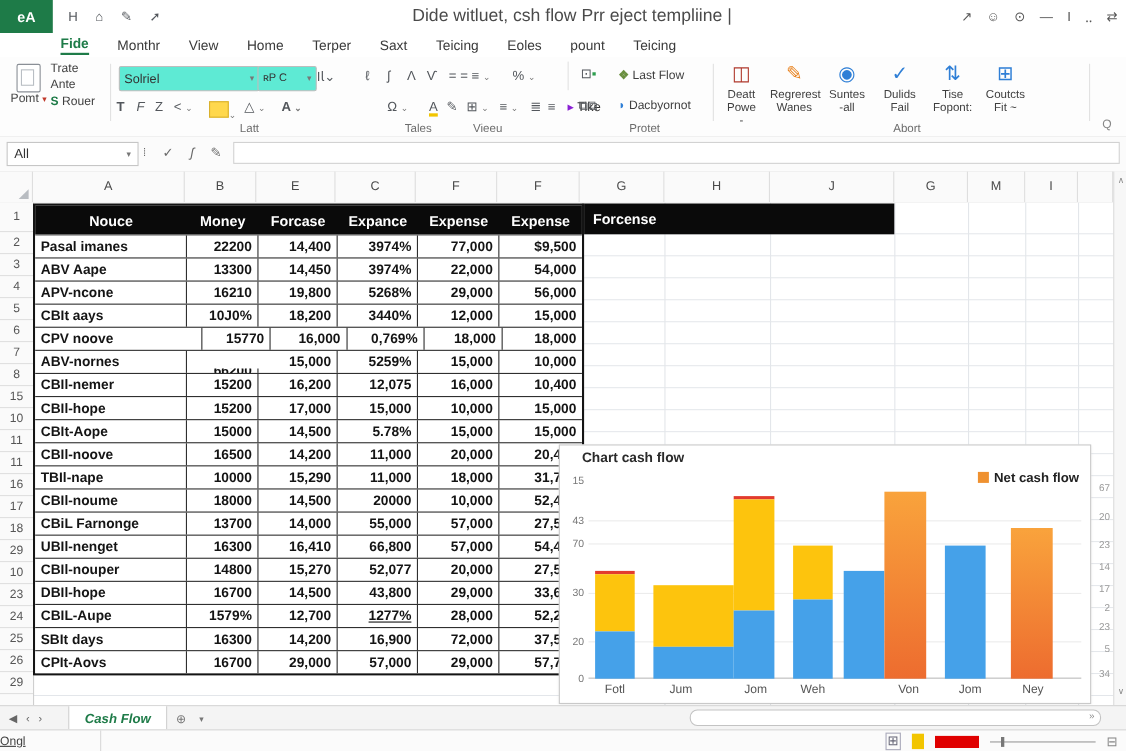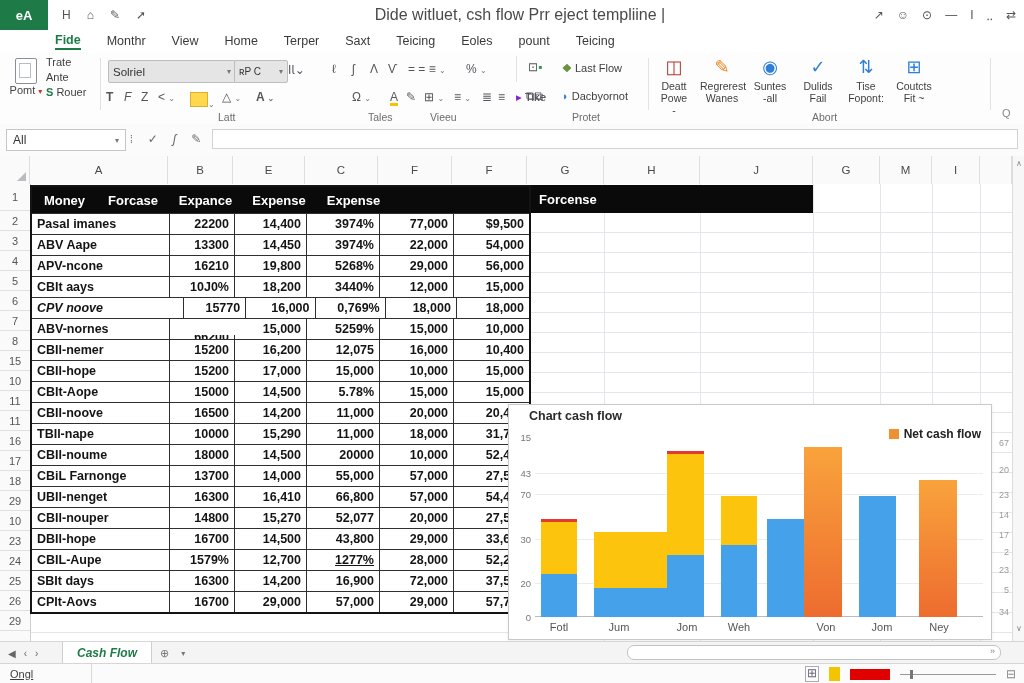--- a/index.html
+++ b/index.html
@@ -23,21 +23,21 @@
   .rtab{font-size:12.5px;color:#3a3a3a;cursor:default;}
   .rtab.active{color:#1e7b48;font-weight:bold;border-bottom:2px solid #1e7b48;padding-bottom:1px;}
 
   
   .ribbon{position:absolute;left:0;top:52px;width:1024px;height:72px;background:#fdfdfd;
           border-bottom:1px solid #d0d0d0;font-size:11px;color:#444;}
   .ribbon .sep{position:absolute;top:6px;width:1px;height:52px;background:#e2e2e2;}
   .grplabel{position:absolute;top:59px;font-size:10.5px;color:#6d6d6d;}
   .icbtn{color:#53575c;font-size:12px;line-height:1;}
   .caret{font-size:8px;color:#777;}
-  .combo{position:absolute;height:21px;border:1px solid #bdbdbd;background:#e5e5e5;border-radius:2px;
+  .combo{position:absolute;height:21px;border:1px solid #bdbdbd;background:#5eead4;border-radius:2px;
          display:flex;align-items:center;font-size:11.5px;color:#333;padding:0 4px;gap:4px;}
   .pastebtn{position:absolute;left:6px;top:6px;width:40px;height:50px;text-align:center;}
   .clip{width:20px;height:24px;border:1.5px solid #8a8f96;border-radius:2px;margin:0 auto;background:#fff;position:relative;}
   .clip:after{content:"";position:absolute;left:3px;top:4px;width:10px;height:13px;border:1px solid #b9bec4;}
   .stack3{position:absolute;left:46px;top:4px;display:flex;flex-direction:column;gap:3px;font-size:11px;color:#3f3f3f;}
   .hlblock{width:16px;height:13px;background:#ffd84d;border:1px solid #d9b12e;display:inline-block;}
   .bigbtn{width:44px;text-align:center;font-size:10.5px;color:#3f3f3f;line-height:1.15;}
   .bigbtn .bicon{font-size:18px;display:block;margin-bottom:2px;}
   .actionrow{position:absolute;left:652px;top:5px;display:flex;gap:4px;}
 
@@ -110,21 +110,21 @@
             color:#1e7b48;font-weight:600;font-style:italic;}
   .tabextras{position:absolute;left:160px;top:0;height:22px;display:flex;align-items:center;gap:12px;color:#777;font-size:11px;}
   .hscroll{position:absolute;left:627px;top:3px;width:372px;height:13px;background:#fff;border:1px solid #c3c3c3;
            border-radius:7px;}
   .hscroll .more{position:absolute;right:5px;top:0px;font-size:9px;color:#888;}
 
   
   .statusbar{position:absolute;left:0;top:663px;width:1024px;height:20px;background:#fbfbfb;
              border-top:1px solid #d6d6d6;font-size:11px;color:#3f3f3f;}
   .stleft{position:absolute;left:0;top:0;height:20px;width:92px;border-right:1px solid #d9d9d9;
-          display:flex;align-items:center;padding-left:10px;box-sizing:border-box;text-decoration:underline;}
+          display:flex;align-items:center;box-sizing:border-box;text-decoration:underline;}
   .stright{position:absolute;right:8px;top:0;height:20px;display:flex;align-items:center;gap:10px;}
   .kbicon{font-size:12px;color:#667;border:1px solid #aab;padding:0 1px;line-height:1.1;}
   .ybar{width:11px;height:14px;background:#f2c500;}
   .rbar{width:40px;height:11px;background:#e00000;}
   .zslider{position:relative;width:96px;height:14px;}
   .zslider .line{position:absolute;left:0;right:0;top:7px;height:1px;background:#999;}
   .zslider .handle{position:absolute;left:10px;top:3px;width:3px;height:9px;background:#777;}
 </style>
 </head>
 <body>
@@ -322,20 +322,21 @@
         <div class="rl" style="height: 20px;">24</div>
         <div class="rl" style="height: 20px;">25</div>
         <div class="rl" style="height: 20px;">26</div>
         <div class="rl" style="height: 20px;">29</div>
       </div>
 
     <div class="blackext">Forcense</div>
 
     <div class="xtable">
       <div class="thead">
+          <div class="hc" style="width: 138px;">Nouce</div>
           <div class="hc" style="width: 65px;">Money</div>
           <div class="hc" style="width: 72px;">Forcase</div>
           <div class="hc" style="width: 73px;">Expance</div>
           <div class="hc" style="width: 74px;">Expense</div>
           <div class="hc" style="width: 75px;">Expense</div>
         </div>
       <div id="tbody">
           <div class="trow">
             <div class="tc namec" style="width: 138px;">Pasal imanes</div>
             <div class="tc numc" style="width: 65px;">22200</div>
@@ -362,21 +363,21 @@
           </div>
           <div class="trow">
             <div class="tc namec" style="width: 138px;">CBIt aays</div>
             <div class="tc numc" style="width: 65px;">10J0%</div>
             <div class="tc numc" style="width: 72px;">18,200</div>
             <div class="tc numc" style="width: 73px;">3440%</div>
             <div class="tc numc" style="width: 74px;">12,000</div>
             <div class="tc numc" style="width: 75px;">15,000</div>
           </div>
           <div class="trow">
-            <div class="tc namec" style="width: 158px; font-style: italic;">CPV noove</div>
+            <div class="tc namec" style="width: 158px;">CPV noove</div>
             <div class="tc numc" style="width: 65px;">15770</div>
             <div class="tc numc" style="width: 72px;">16,000</div>
             <div class="tc numc" style="width: 73px;">0,769%</div>
             <div class="tc numc" style="width: 74px;">18,000</div>
             <div class="tc numc" style="width: 75px;">18,000</div>
           </div>
           <div class="trow">
             <div class="tc namec" style="width: 138px;">ABV-nornes</div>
             <div class="tc numc" style="width: 65px; margin-top: 16px;">66200</div>
             <div class="tc numc" style="width: 72px;">15,000</div>

